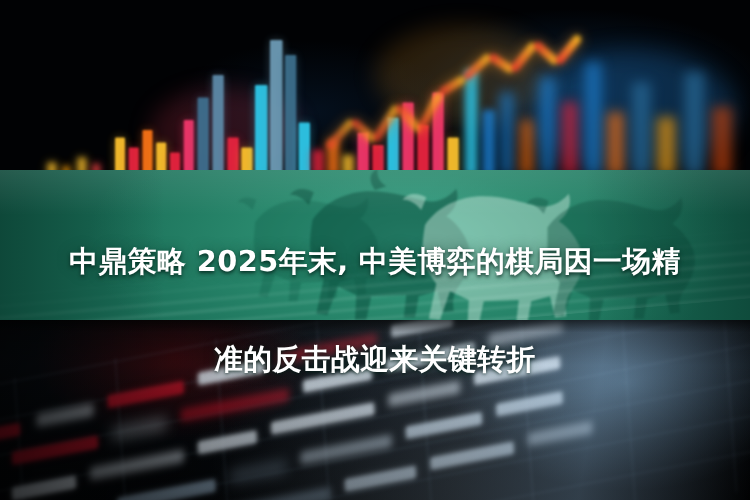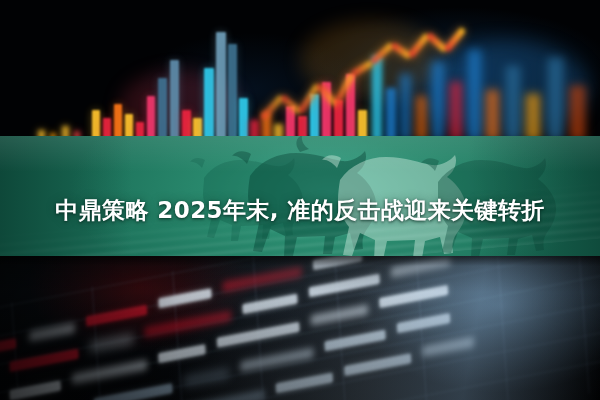--- a/index.html
+++ b/index.html
@@ -257,21 +257,22 @@
         <path fill="#0b4b3b" d="M20 42c10-14 26-22 43-22 19 0 31 6 43 8 9 1 17-4 21-10 3 8-1 16-7 21 7 5 14 13 17 22 3 11-1 22-7 30-5 7-5 12-4 19l-8 1-4-16-14 4-3 16h-8l2-17-26 1-4 18h-8l1-19-14-6-7 21-9-1 6-26c-6-8-10-16-10-25 0-7 0-13 0-19z"></path>
         <path fill="#0b4b3b" d="M17 31c-5-6-10-9-14-8 4-6 12-6 18-2l-4 10z"></path>
       </svg>
     </div>
 
     <div class="mid-rows"></div>
     <div class="mid-sheen"></div>
   </div>
 
   <div class="title">
-    <div>中鼎策略 2025年末, 准的反击战迎来关键转折</div>
+    <div>中鼎策略 2025年末, 中美博弈的棋局因一场精</div>
+    <div>准的反击战迎来关键转折</div>
   </div>
 
   <div class="band-bot">
     <div class="board" id="board">
         <div class="gridline" style="left: 0px; top: 62px; width: 760px; height: 1px;"></div>
         <div class="gridline" style="left: 0px; top: 90px; width: 760px; height: 1px;"></div>
         <div class="gridline" style="left: 0px; top: 118px; width: 760px; height: 1px;"></div>
         <div class="gridline" style="left: 0px; top: 146px; width: 760px; height: 1px;"></div>
         <div class="gridline" style="left: 0px; top: 174px; width: 760px; height: 1px;"></div>
         <div class="gridline" style="left: 0px; top: 202px; width: 760px; height: 1px;"></div>

